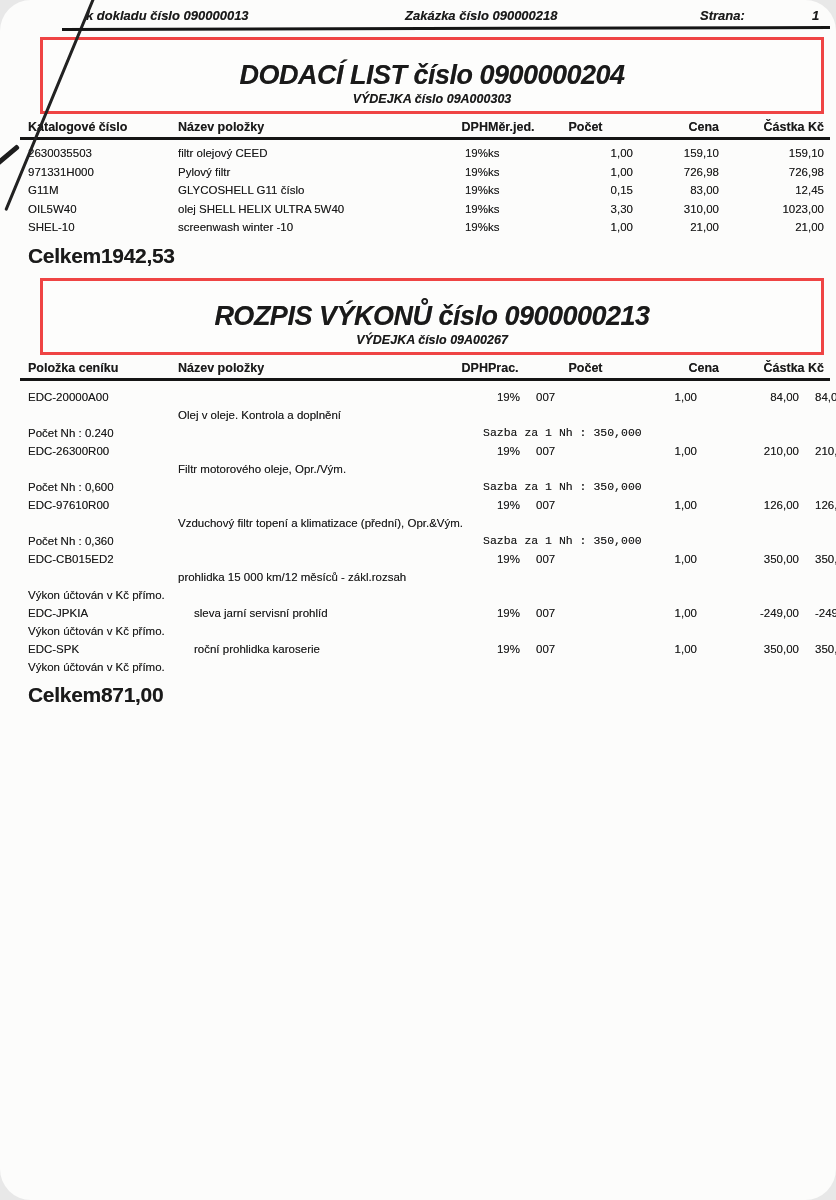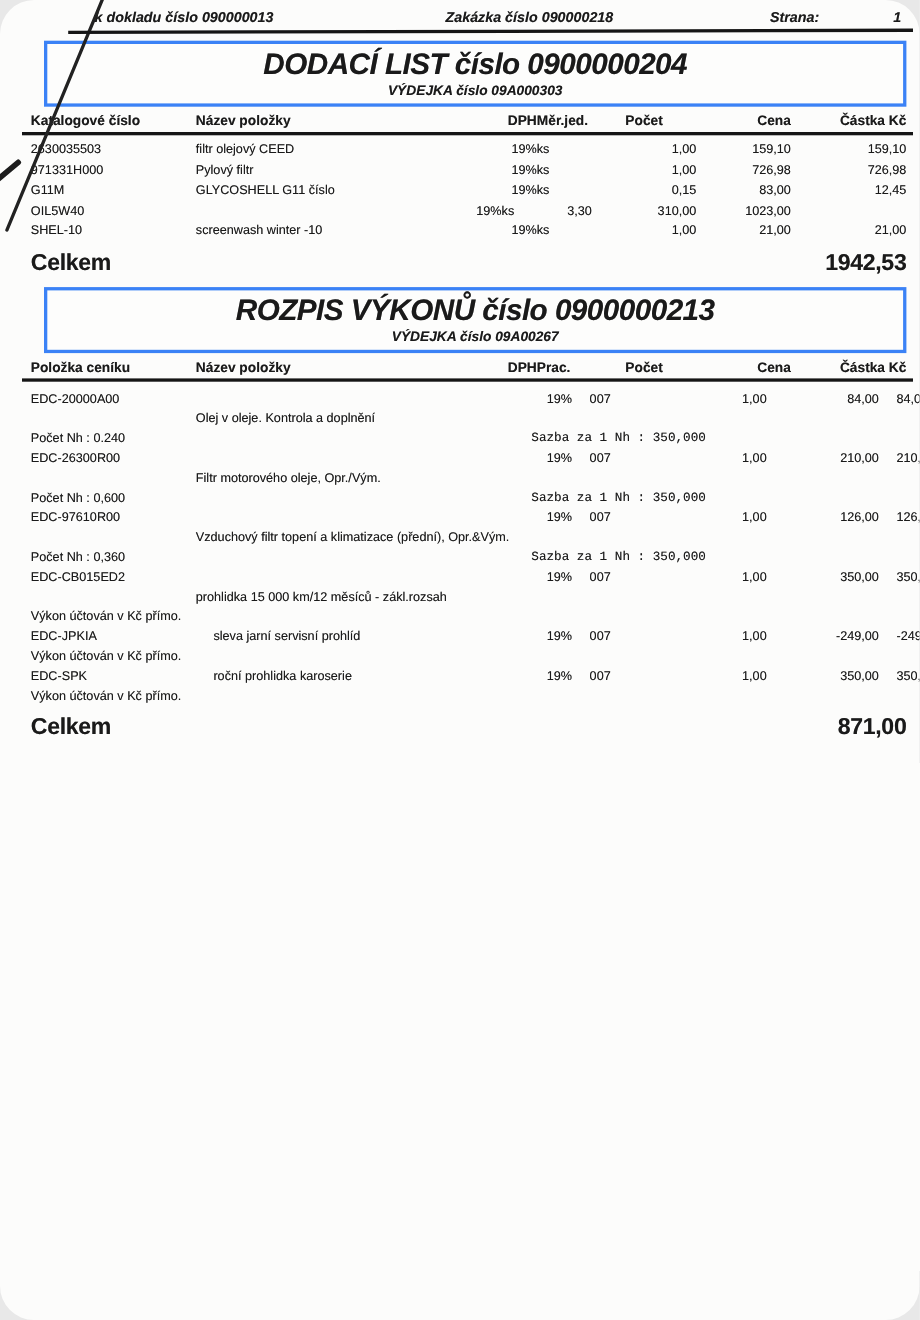--- a/index.html
+++ b/index.html
@@ -16,38 +16,38 @@
     background:#222; transform:rotate(112.5deg); transform-origin:0 0; border-radius:2px; }
   .crease2 { position:absolute; left:20px; top:148px; width:46px; height:5px;
     background:#1d1d1d; transform:rotate(140deg); transform-origin:0 0; border-radius:2px; }
 
   .tophdr { display:flex; padding:8px 10px 0 86px; font-size:13px; font-weight:bold; font-style:italic; }
   .tophdr .zak { position:absolute; left:405px; }
   .tophdr .strana { position:absolute; left:700px; }
   .tophdr .pageno { position:absolute; left:812px; }
   .rule-top { height:3px; background:#151515; margin:4px 6px 0 62px; transform:rotate(-.15deg); }
 
-  .titlebox { border:3px solid #3b82f6; margin:7px 12px 0 40px; text-align:center; padding:3px 0 5px; background:#fdfdfc; }
+  .titlebox { border:3px solid #ef4444; margin:7px 12px 0 40px; text-align:center; padding:20px 0 5px; background:#fdfdfc; }
   .doctitle { font-size:27px; font-weight:bold; font-style:italic; letter-spacing:-.5px; }
   .subtitle { font-size:12.5px; font-weight:bold; font-style:italic; margin-top:1px; }
 
   .cols { display:grid; grid-template-columns:150px 278px 32px 50px 95px 86px 1fr; align-items:baseline; }
   .tblwrap { padding:0 12px 0 28px; }
   .thead { font-size:12.5px; font-weight:bold; margin-top:6px; }
   .c-dph  { text-align:right; }
   .c-unit { padding-left:0; }
   .c-qty  { text-align:right; }
   .h-qty  { text-align:center; }
   .c-price{ text-align:right; }
   .c-amount{ text-align:right; }
   .rule-thick { height:3px; background:#151515; margin:3px 6px 0 20px; }
   .trow { font-size:11.5px; line-height:18.5px; }
   .body1 { margin-top:4px; }
 
-  .totalrow { display:flex; justify-content:space-between; align-items:baseline;
+  .totalrow { display:flex; align-items:baseline;
     margin:7px 12px 0 28px; font-size:21px; font-weight:bold; letter-spacing:-.3px; }
 
   .sec2box { margin-top:10px; }
   .body2 .trow { line-height:18px;gap:16px; }
   .descline { font-size:11.5px; line-height:18px; padding-left:150px; }
   .noteline { position:relative; font-size:11.5px; line-height:18px; }
   .note-mid { position:absolute; left:455px; top:0;font-family:Liberation Mono, monospace; }
   .body2 { margin-top:7px; }
 
   .footer { position:absolute; left:0; right:0; bottom:0; height:30px; }
@@ -115,20 +115,21 @@
         <span>GLYCOSHELL G11 číslo</span>
         <span class="c-dph">19%</span>
         <span class="c-unit">ks</span>
         <span class="c-qty">0,15</span>
         <span class="c-price">83,00</span>
         <span class="c-amount">12,45</span>
       </div>
 
       <div class="cols trow">
         <span>OIL5W40</span>
+        <span>olej SHELL HELIX ULTRA 5W40</span>
         <span class="c-dph">19%</span>
         <span class="c-unit">ks</span>
         <span class="c-qty">3,30</span>
         <span class="c-price">310,00</span>
         <span class="c-amount">1023,00</span>
       </div>
 
       <div class="cols trow">
         <span>SHEL-10</span>
         <span>screenwash winter -10</span>

